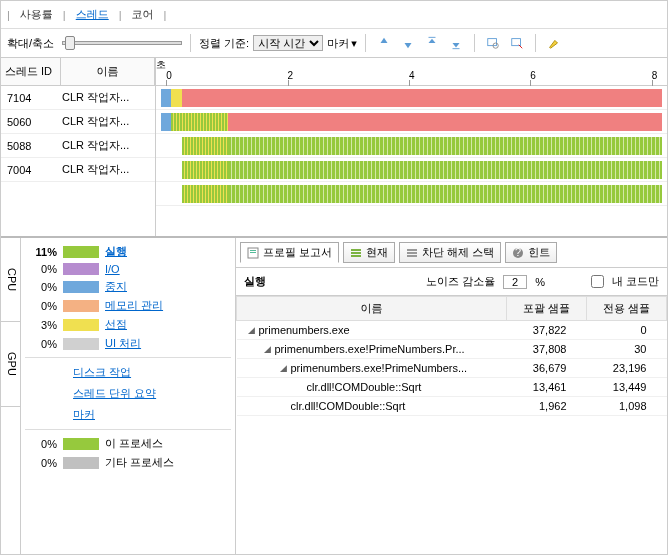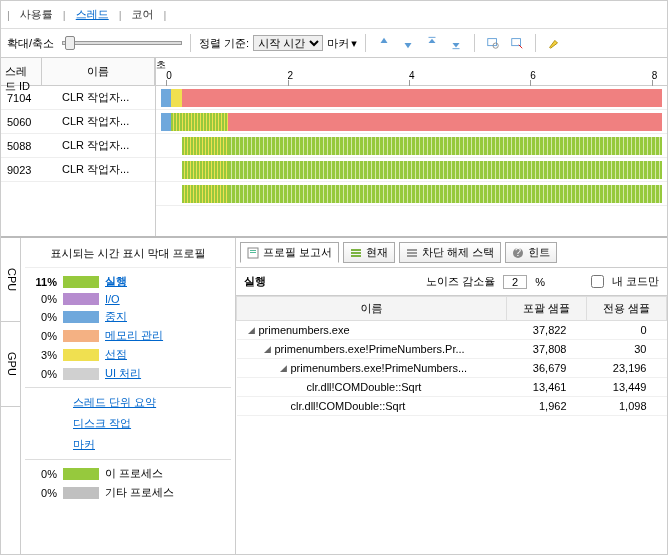--- a/index.html
+++ b/index.html
@@ -20,21 +20,21 @@
 .toolbar .vsep { width: 1px; height: 18px; background: #ccc; margin: 0 4px; }
 .toolbar select { font-size: 11px; border: 1px solid #aaa; }
 .tb-btn { width: 20px; height: 20px; border: 1px solid transparent; display: inline-flex; align-items: center; justify-content: center; cursor: pointer; }
 .tb-btn svg { width: 14px; height: 14px; }
 
 
 .timeline-area { display: flex; border-bottom: 2px solid #bbb; height: 180px; }
 .thread-list { width: 155px; border-right: 1px solid #ccc; display: flex; flex-direction: column; }
 .thread-head { display: flex; border-bottom: 1px solid #ccc; height: 28px; }
 .thread-head div { padding: 6px 4px; border-right: 1px solid #ccc; background: #fafafa; }
-.thread-head .c1 { width: 41px; }
+.thread-head .c1 { width: 60px; }
 .thread-head .c2 { flex: 1; text-align: center; }
 .thread-row { display: flex; height: 24px; border-bottom: 1px solid #eee; align-items: center; }
 .thread-row .c1 { width: 55px; padding-left: 6px; }
 .thread-row .c2 { flex: 1; padding-left: 6px; white-space: nowrap; overflow: hidden; }
 
 .timeline { flex: 1; position: relative; overflow: hidden; }
 .time-scale { height: 28px; border-bottom: 1px solid #ccc; position: relative; font-size: 10px; }
 .time-scale .unit { position: absolute; left: 0; top: 0; font-size: 10px; }
 .time-scale .tick { position: absolute; top: 12px; font-size: 10px; }
 .time-scale .tickline { position: absolute; top: 22px; width: 1px; height: 6px; background: #999; }
@@ -165,21 +165,21 @@
         </div>
         <div class="thread-row">
           <div class="c1">5060</div>
           <div class="c2">CLR 작업자...</div>
         </div>
         <div class="thread-row">
           <div class="c1">5088</div>
           <div class="c2">CLR 작업자...</div>
         </div>
         <div class="thread-row">
-          <div class="c1">9023</div>
+          <div class="c1">7004</div>
           <div class="c2">CLR 작업자...</div>
         </div>
       </div>
   </div>
   <div class="timeline">
     <div class="time-scale">
       <span class="unit">초</span>
       <div id="ticks">
           <span class="tick" style="left: 2%;">0</span>
           <div class="tickline" style="left: 2%;"></div>
@@ -218,21 +218,20 @@
   </div>
 </div>
 
 <div class="bottom">
   <div class="legend">
     <div class="vtab">
       <div>CPU</div>
       <div>GPU</div>
     </div>
     <div class="legend-body">
-      <div class="legend-title">표시되는 시간 표시 막대 프로필</div>
       <div id="legend-items">
           <div class="legend-row">
             <span class="pct" style="font-weight:bold">11%</span>
             <span class="sw" style="background:#96c93d"></span>
             <a href="#" style="font-weight:bold">실행</a>
           </div>
           <div class="legend-row">
             <span class="pct">0%</span>
             <span class="sw" style="background:#b68ccf"></span>
             <a href="#">I/O</a>
@@ -253,22 +252,22 @@
             <a href="#">선점</a>
           </div>
           <div class="legend-row">
             <span class="pct">0%</span>
             <span class="sw" style="background:#d0d0d0"></span>
             <a href="#">UI 처리</a>
           </div>
         </div>
       <div class="legend-sep"></div>
       <div class="legend-links" id="legend-links">
+          <div><a href="#">디스크 작업</a></div>
           <div><a href="#">스레드 단위 요약</a></div>
-          <div><a href="#">디스크 작업</a></div>
           <div><a href="#">마커</a></div>
         </div>
       <div class="legend-sep"></div>
       <div id="gpu-items">
           <div class="legend-row">
             <span class="pct">0%</span>
             <span class="sw" style="background:#96c93d"></span>
             <span>이 프로세스</span>
           </div>
           <div class="legend-row">

